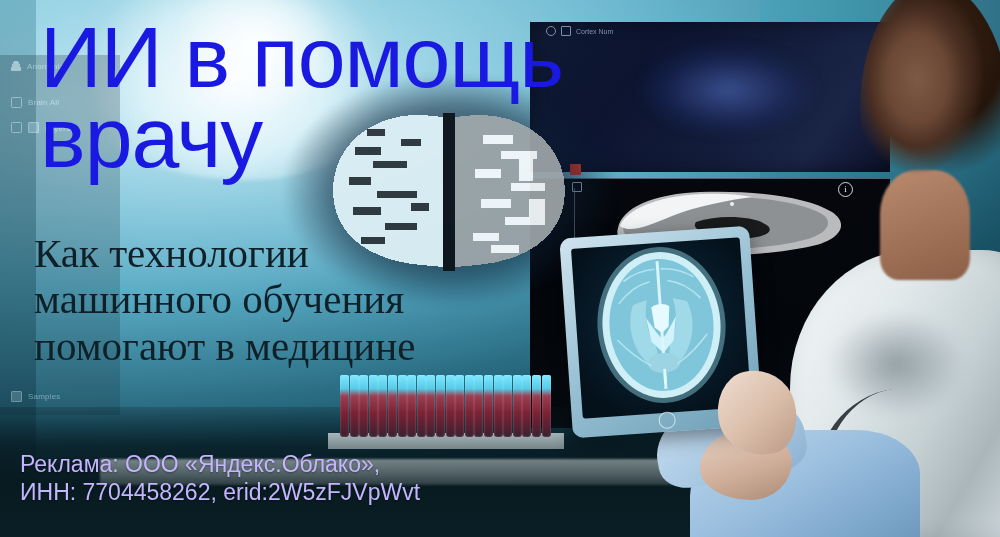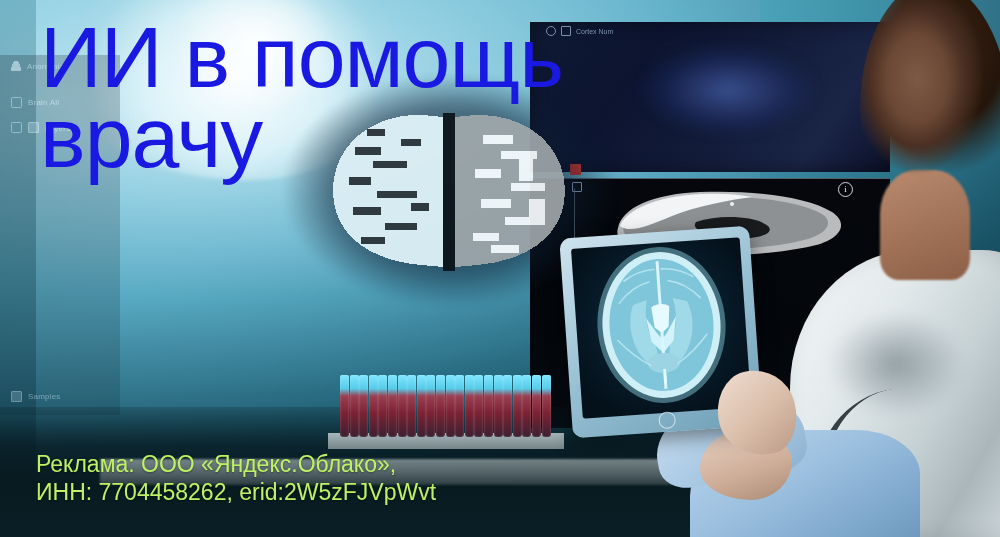--- a/index.html
+++ b/index.html
@@ -224,22 +224,22 @@
   }
   
   #subtitle{
     position:absolute;left:34px;top:230px;width:600px;
     font-family:"Liberation Serif", serif;
     font-size:41px;line-height:1.13;color:#0f2028;
     white-space:pre-line;
   }
   
   #disclaimer{
-    position:absolute;left:36px;top:450px;width:560px;
-    font-size:23px;line-height:1.22;color:#bef264;
+    position:absolute;left:20px;top:450px;width:560px;
+    font-size:23px;line-height:1.22;color:#c4b5fd;
     white-space:pre-line;
     text-shadow:0 1px 2px rgba(0,0,0,.35);
   }
 </style>
 </head>
 <body>
 
 <div id="banner">
 
   <div class="layer" id="bg-base"></div>
@@ -394,16 +394,19 @@
 
 
     <div class="side-row" style="position:absolute;left:0;top:330px;">
       <span class="side-box" style="background:rgba(210,235,245,.45);"></span>
       <span>Samples</span>
     </div>
   </div>
 
   <div id="headline">ИИ в помощь
 врачу</div>
+  <div id="subtitle">Как технологии
+машинного обучения
+помогают в медицине</div>
   <div id="disclaimer">Реклама: ООО «Яндекс.Облако»,
 ИНН: 7704458262, erid:2W5zFJVpWvt</div>
 
 </div>
 
 </body></html>

